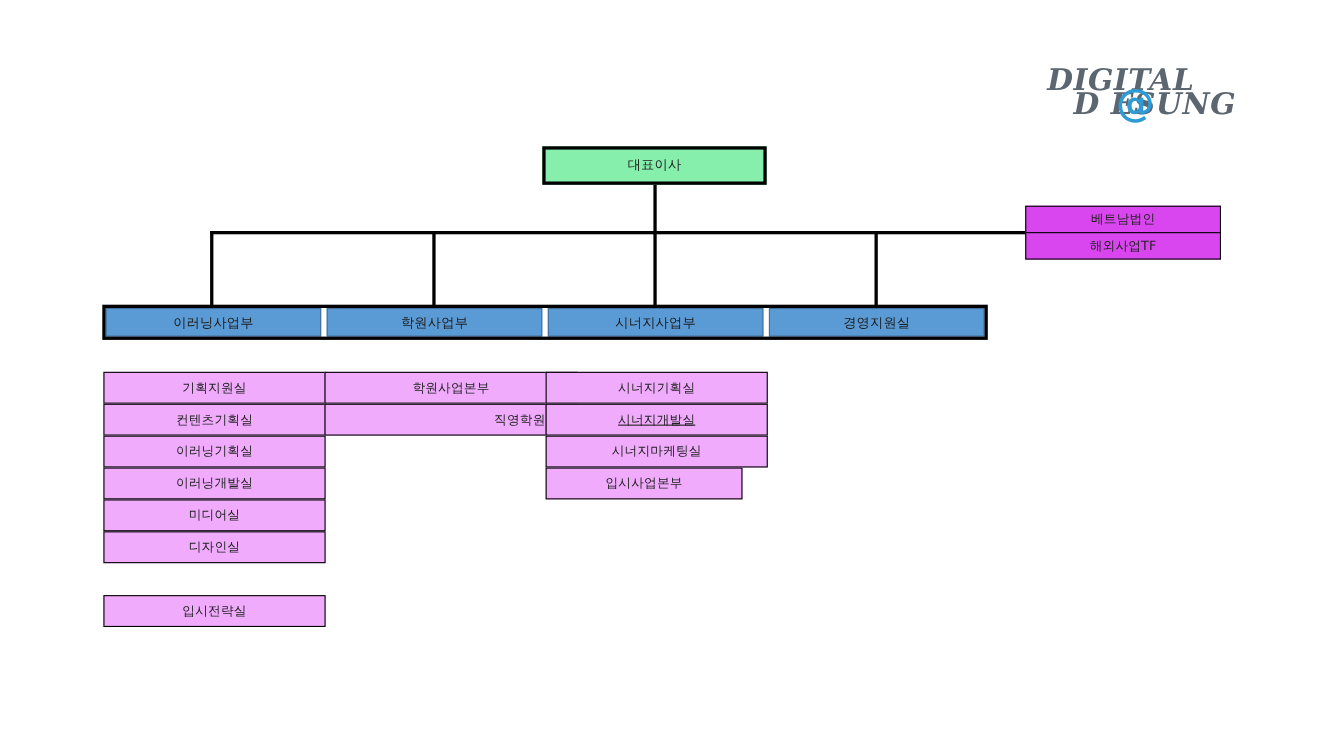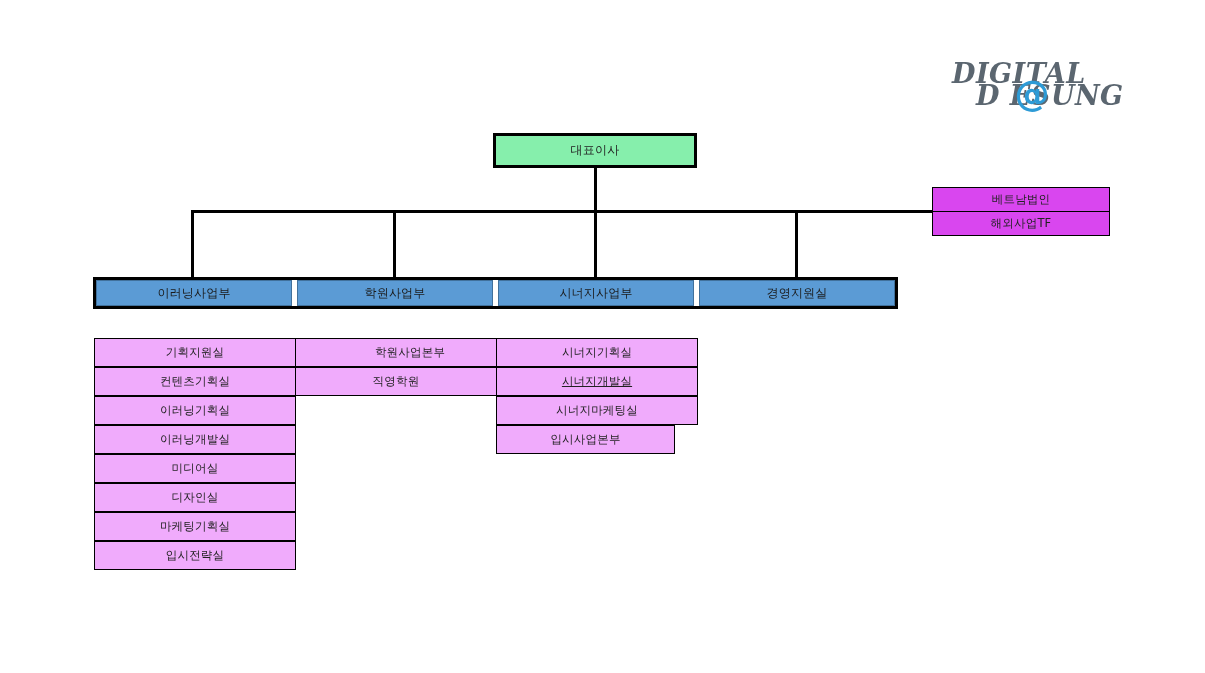--- a/index.html
+++ b/index.html
@@ -173,31 +173,28 @@
   </div>
   <div class="box box-unit" style="left:94px; top:425px; width:202px; height:29px;">
     <span>이러닝개발실</span>
   </div>
   <div class="box box-unit" style="left:94px; top:454px; width:202px; height:29px;">
     <span>미디어실</span>
   </div>
   <div class="box box-unit" style="left:94px; top:483px; width:202px; height:29px;">
     <span>디자인실</span>
   </div>
-  <div class="box box-unit" style="left:94px; top:512px; width:202px; height:29px;">
-    <span>마케팅기획실</span>
-  </div>
   <div class="box box-unit" style="left:94px; top:541px; width:202px; height:29px;">
     <span>입시전략실</span>
   </div>
 
   <div class="box box-unit" style="left:295px; top:338px; width:230px; height:29px;text-align:center;">
     <span>학원사업본부</span>
   </div>
-  <div class="box box-unit" style="left:295px; top:367px; width:202px; height:29px;">
+  <div class="box box-unit" style="left:295px; top:367px; width:202px; height:29px;justify-content:flex-end;">
     <span>직영학원</span>
   </div>
 
   <div class="box box-unit" style="left:496px; top:338px; width:202px; height:29px;">
     <span>시너지기획실</span>
   </div>
   <div class="box box-unit" style="left:496px; top:367px; width:202px; height:29px;text-decoration:underline;">
     <span>시너지개발실</span>
   </div>
   <div class="box box-unit" style="left:496px; top:396px; width:202px; height:29px;">

